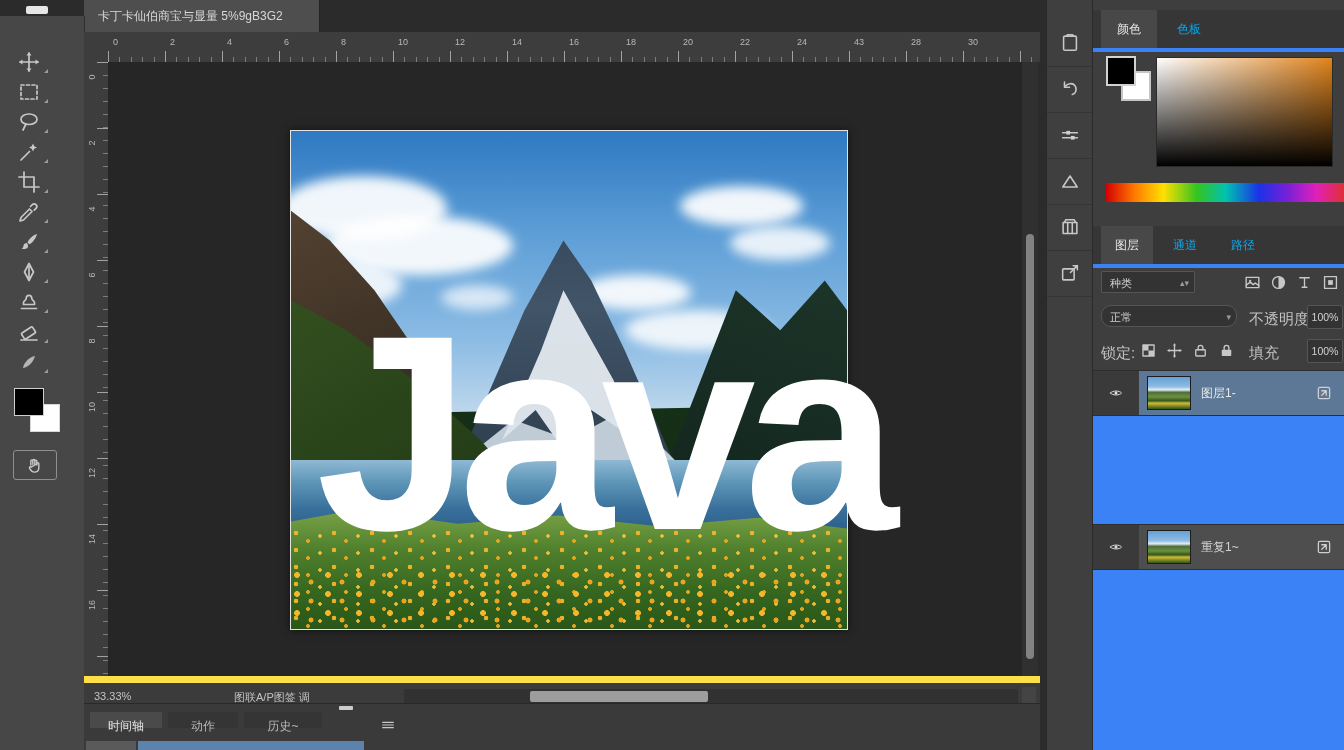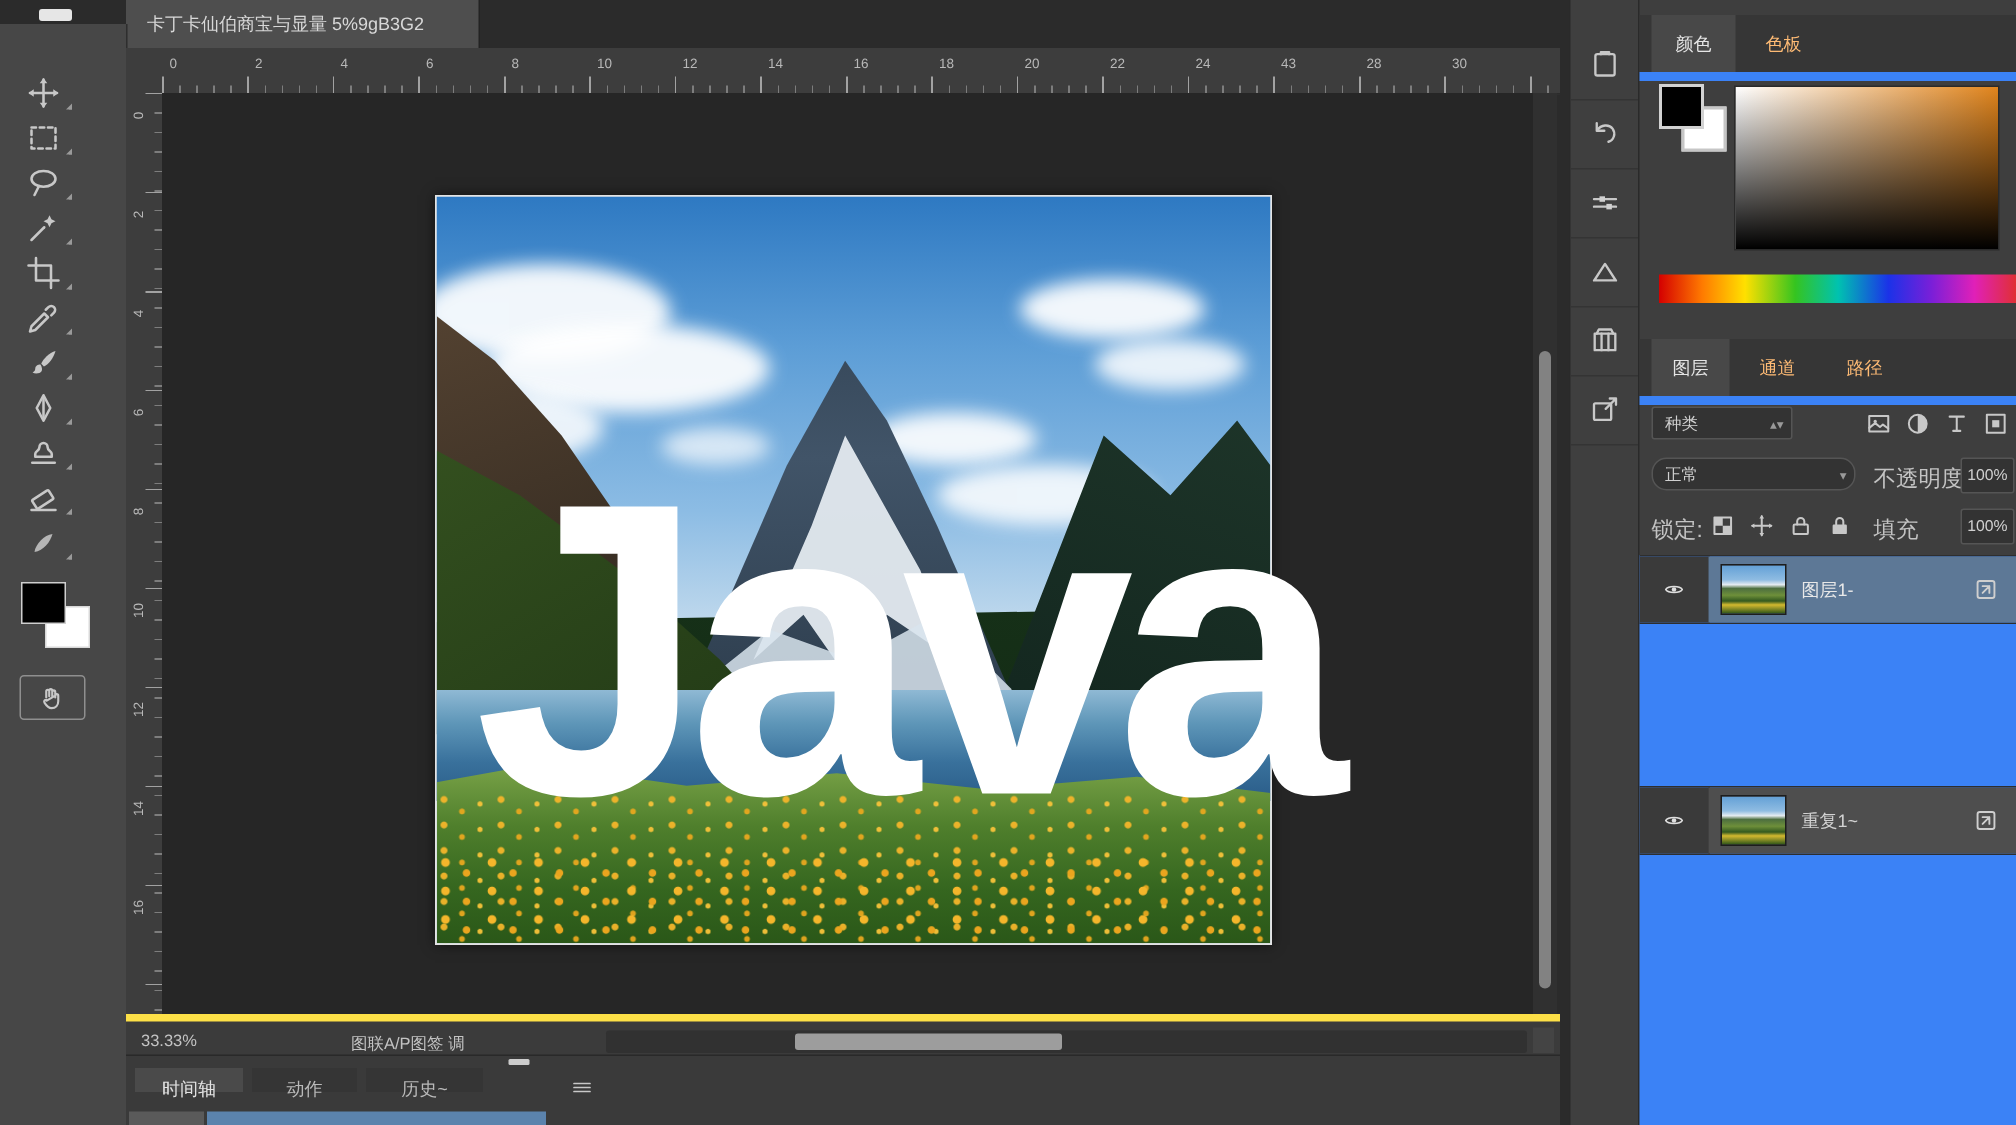--- a/index.html
+++ b/index.html
@@ -85,21 +85,21 @@
   .flowers2{position:absolute;left:0;right:0;top:88%;height:12%;
         background-image:radial-gradient(circle at 6px 6px,#f4b62b 2.6px,transparent 3.2px),
                          radial-gradient(circle at 20px 13px,#eaa51e 2.2px,transparent 2.8px);
         background-size:31px 19px;}
   .java-text{position:absolute;left:208px;top:232px;z-index:6;font-size:278px;font-weight:bold;
         letter-spacing:-12px;line-height:1;color:#ffffff;}
 
   
   .vscroll{left:1022px;top:62px;width:16px;height:614px;background:#303030;}
   .vscroll-thumb{position:absolute;left:4px;top:172px;width:8px;height:425px;background:#828282;border-radius:4px;}
-  .statusbar{left:84px;top:676px;width:956px;height:27px;background:#3b3b3b;border-top:5px solid #fde047;font-size:11px;}
+  .statusbar{left:84px;top:676px;width:956px;height:27px;background:#3b3b3b;border-top:7px solid #fde047;font-size:11px;}
   .zoom-text{position:absolute;left:10px;top:7px;color:#c3c3c3;}
   .doc-info{position:absolute;left:150px;top:7px;color:#c3c3c3;white-space:nowrap;}
   .hscroll{position:absolute;left:320px;top:6px;width:614px;height:15px;background:#313131;border-radius:2px;}
   .hscroll-thumb{position:absolute;left:126px;top:2px;width:178px;height:11px;background:#9d9d9d;border-radius:2px;}
   .scroll-corner{position:absolute;left:938px;top:4px;width:14px;height:17px;background:#444;}
 
   
   .bottom-panel{left:84px;top:703px;width:956px;height:47px;background:#3a3a3a;border-top:1px solid #292929;}
   .collapse-dash{position:absolute;left:255px;top:2px;width:14px;height:4px;background:#cccccc;border-radius:1px;}
   .btab{position:absolute;top:8px;height:16px;line-height:28px;font-size:12px;color:#b9b9b9;text-align:center;background:#353535;}
@@ -110,22 +110,22 @@
   .timeline-bar{position:absolute;left:54px;top:37px;width:226px;height:10px;}
 
   
   .strip{left:1046px;top:0;width:46px;height:750px;background:#3f3f3f;border-left:1px solid #2a2a2a;border-right:1px solid #2a2a2a;}
   .strip-cell{position:absolute;left:0;width:46px;height:46px;border-bottom:1px solid #343434;
               display:flex;align-items:center;justify-content:center;}
   .strip-cell .icn{width:22px;height:22px;}
 
   
   .right-panel{left:1092px;top:0;width:252px;height:750px;background:#3e3e3e;border-left:1px solid #2a2a2a;}
-  .ptabbar{position:absolute;left:0;right:0;height:38px;background:#363636;border-bottom:6px solid #3b82f6;}
-  .ptab{position:absolute;top:0;height:38px;line-height:38px;font-size:12px;color:#fdba74;text-align:center;}
+  .ptabbar{position:absolute;left:0;right:0;height:38px;background:#363636;border-bottom:4px solid #3b82f6;}
+  .ptab{position:absolute;top:0;height:38px;line-height:38px;font-size:12px;color:#0ea5e9;text-align:center;}
   .ptab.active{background:#484848;color:#e5e5e5;}
   .ctabs{top:10px;} .ltabs{top:226px;}
   .fg-swatch{left:13px;top:56px;width:26px;height:26px;z-index:2;border:2px solid #d2d2d2;}
   .bg-swatch{left:28px;top:71px;width:26px;height:26px;z-index:1;border:2px solid #c6c6c6;}
   .sb-field{left:63px;top:57px;width:175px;height:108px;border:1px solid #2a2a2a;}
   .hue-bar{left:13px;top:183px;width:239px;height:19px;
       background:linear-gradient(90deg,#d40000 0%,#ff7a00 12%,#ffe000 24%,#35c420 38%,#00c2b0 50%,#1b32e8 64%,#7a1fd8 76%,#e020b8 88%,#e03030 100%);}
   .ctrl-row{position:absolute;left:0;right:0;height:30px;}
   .r-kind{top:268px;} .r-blend{top:302px;} .r-lock{top:336px;}
   .select-box{position:absolute;top:3px;height:22px;background:#333333;border:1px solid #555;border-radius:2px;

